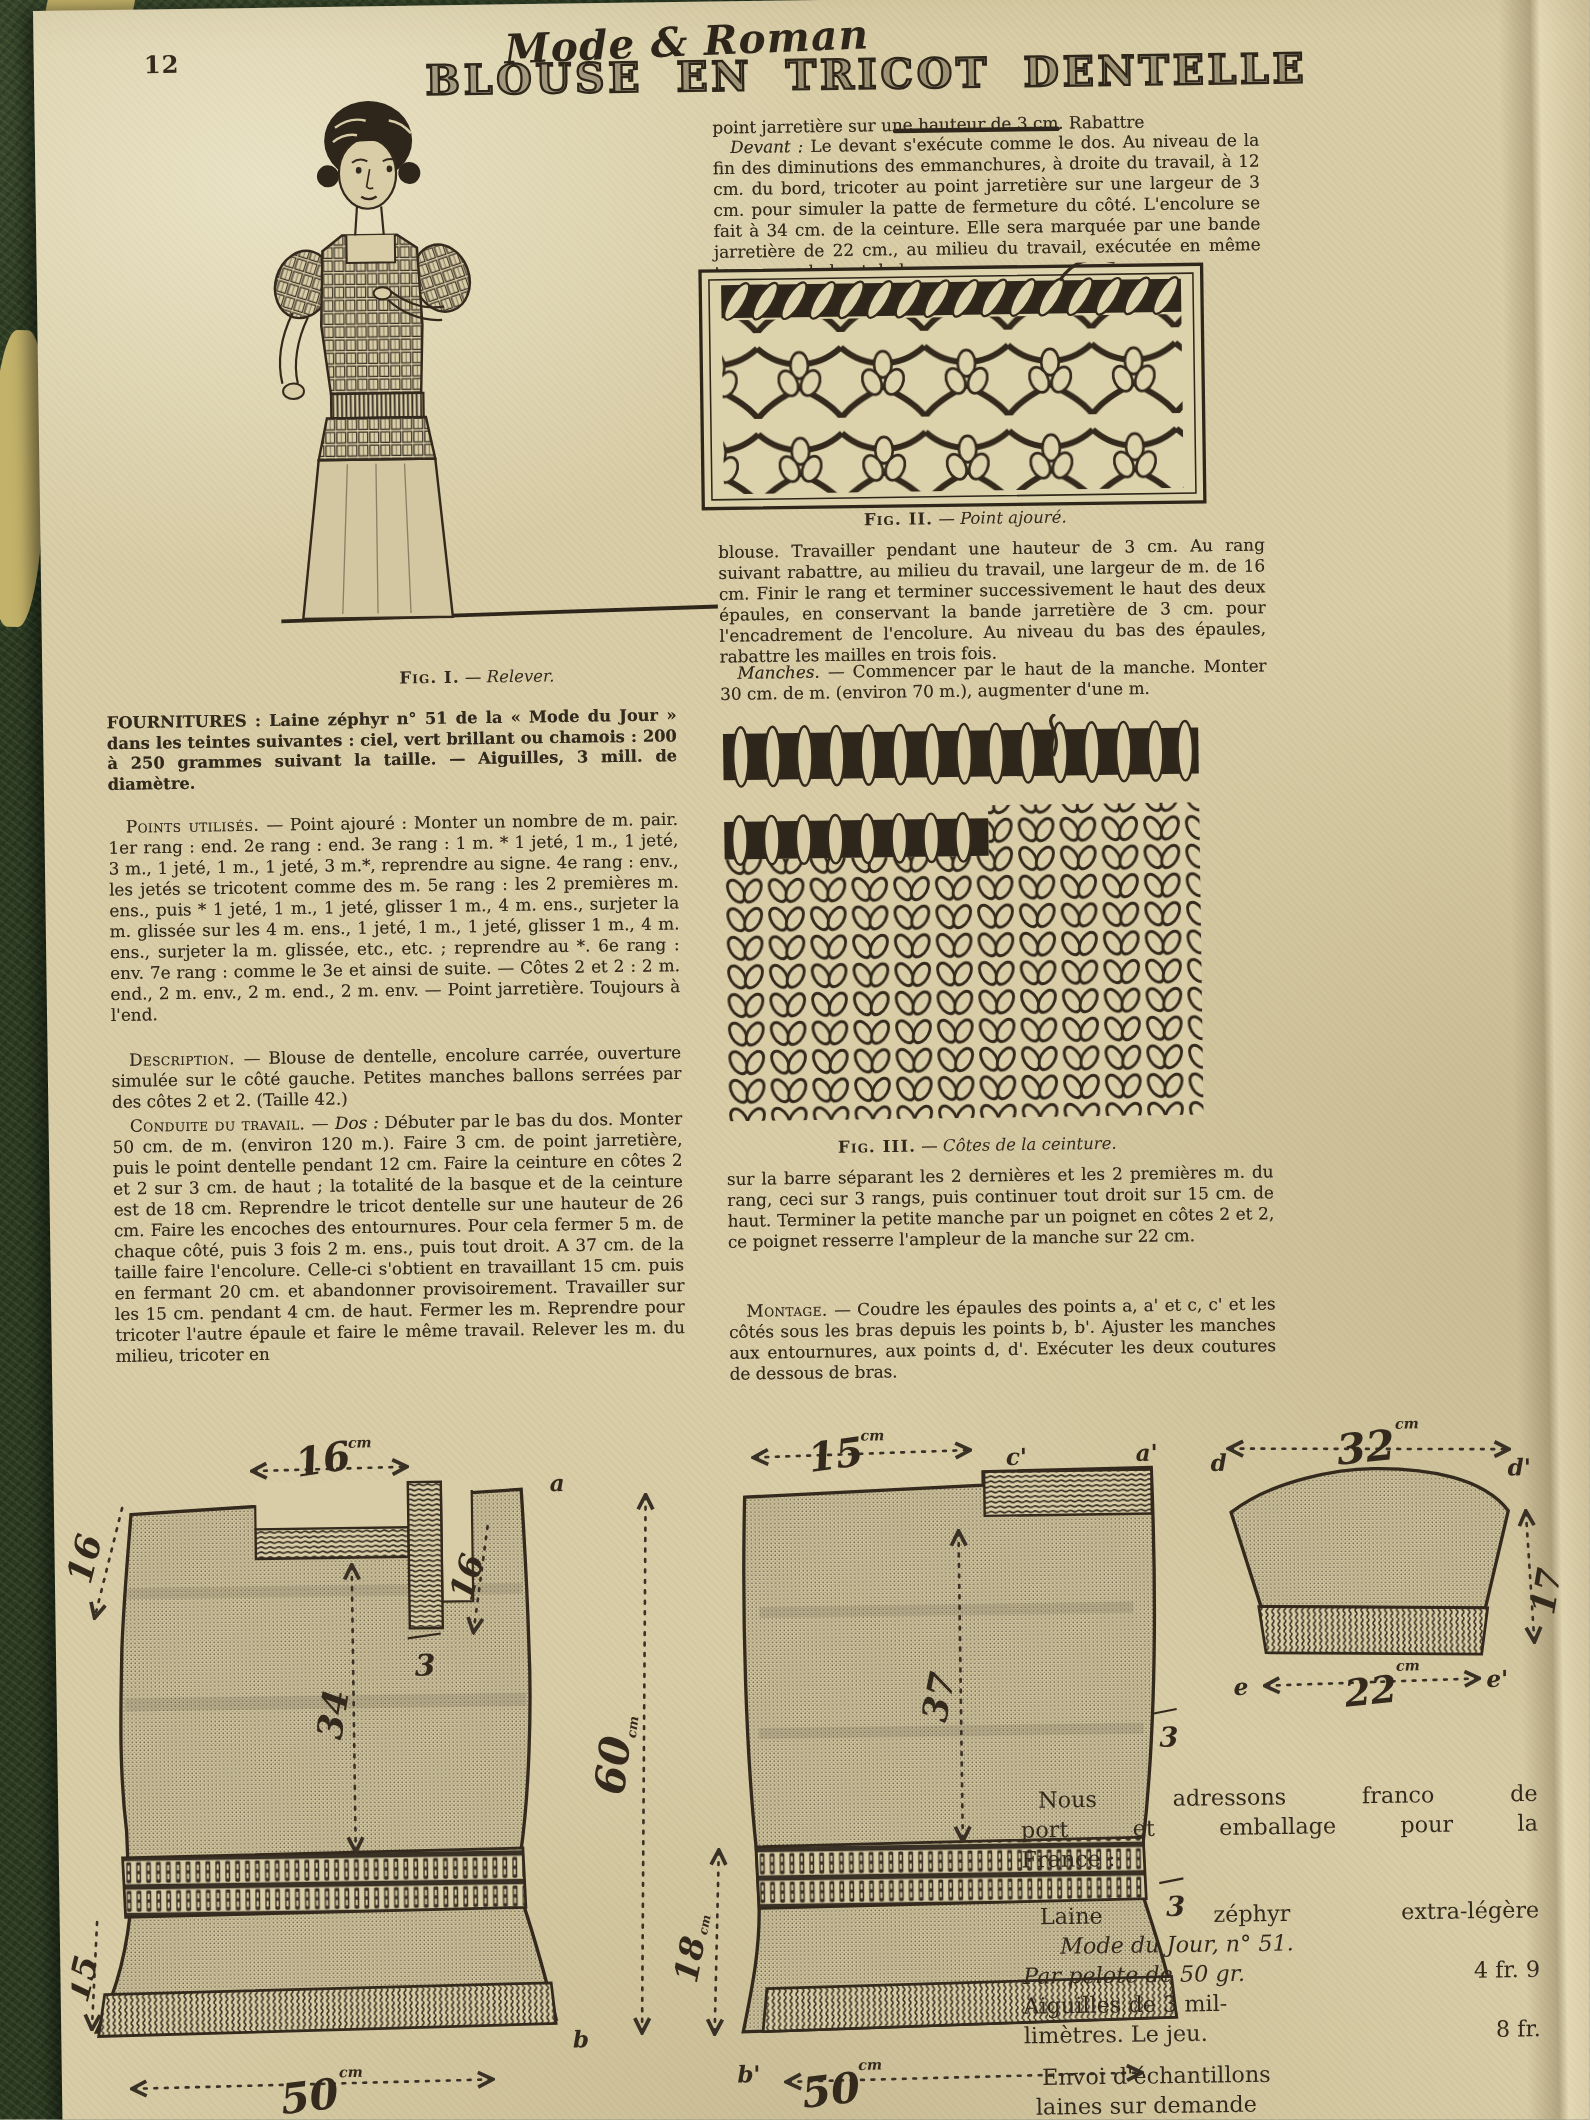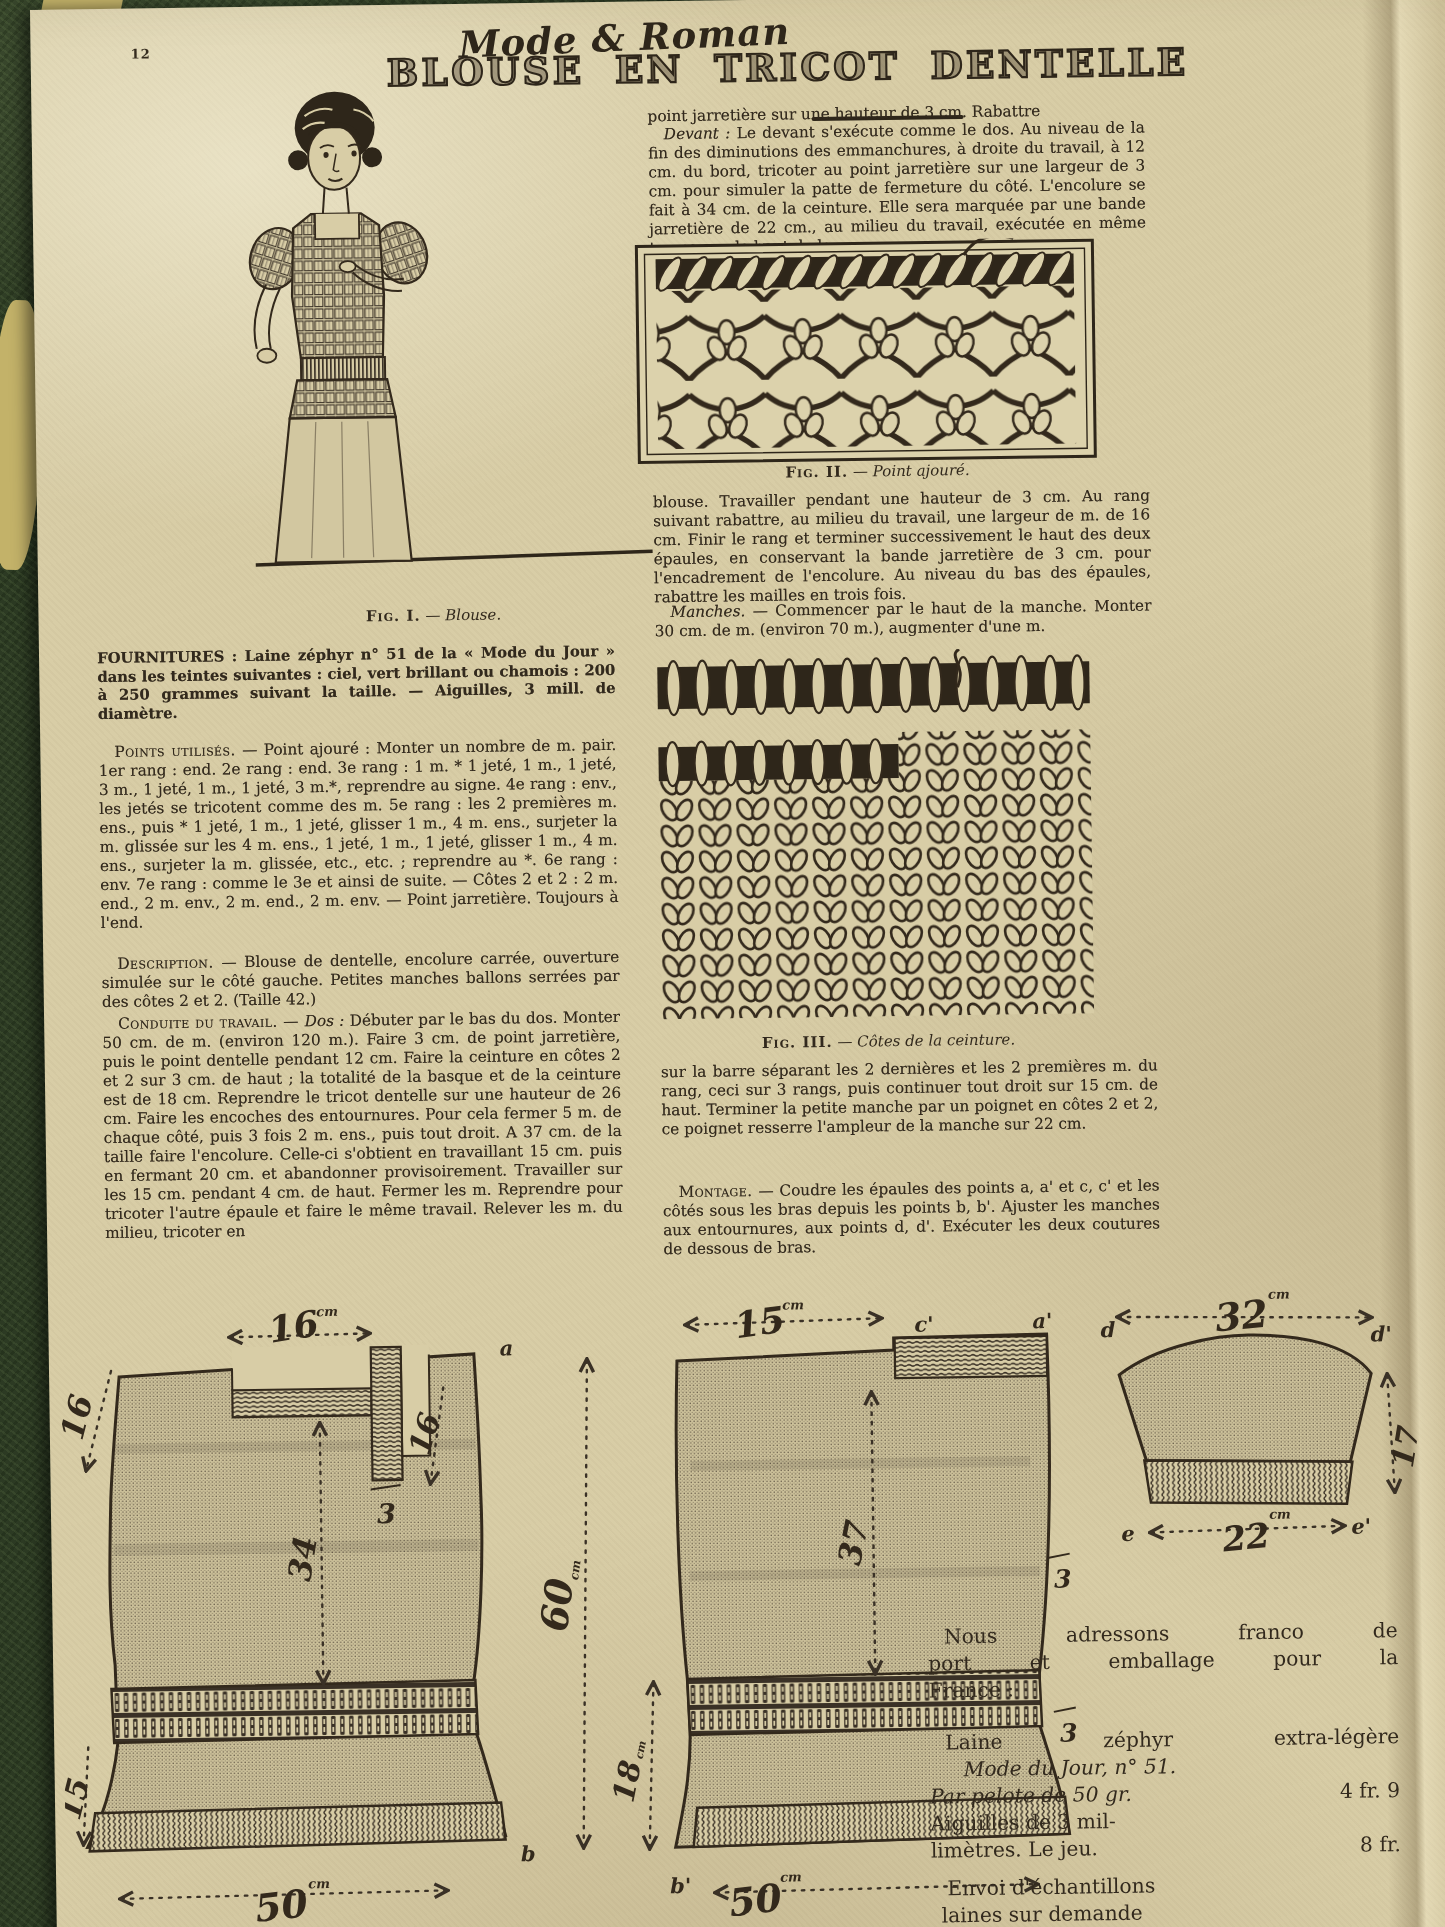--- a/index.html
+++ b/index.html
@@ -16,21 +16,21 @@
     background-color:#d8cda6;
     background-image:
       linear-gradient(90deg, rgba(0,0,0,0) 88.8%, rgba(92,74,44,.30) 90.7%, rgba(255,246,216,.30) 91.3%, rgba(120,96,58,.10) 94%, rgba(0,0,0,0) 98%),
       radial-gradient(900px 600px at 14% 8%, rgba(255,252,235,.45), rgba(255,252,235,0) 60%),
       radial-gradient(1200px 900px at 100% 55%, rgba(124,100,62,.20), transparent 65%),
       radial-gradient(1000px 700px at 45% 100%, rgba(124,100,62,.16), transparent 70%),
       repeating-linear-gradient(47deg, rgba(120,100,70,.045) 0 2px, transparent 2px 5px);
     transform:rotate(-0.8deg);transform-origin:top left;
     box-shadow:-8px 0 16px rgba(0,0,0,.5), inset -50px 0 70px -40px rgba(80,60,30,.35);
     color:#342b1e;}
-  .pageno{font-size:13px;font-weight:bold;letter-spacing:1px;}
+  .pageno{font-size:22px;font-weight:bold;letter-spacing:1px;}
   .masthead{font-size:37px;font-weight:bold;font-style:italic;white-space:nowrap;
     transform:rotate(-1.6deg);letter-spacing:1px;color:#2e261a;}
   .title{font-size:37px;font-weight:bold;letter-spacing:3.5px;word-spacing:14px;white-space:nowrap;
     color:rgba(72,60,44,.40);-webkit-text-stroke:2.1px #2e261a;}
   .rule{background:#2e261a;border-radius:2px;}
   .para{position:absolute;width:518px;text-align:justify;font-size:15.3px;line-height:19px;
     color:#32291d;text-shadow:0 0 .5px rgba(52,43,30,.55);}
   .ind{text-indent:16px;}
   .rcol{width:497px;}
   .lead{font-variant:small-caps;letter-spacing:.4px;}
@@ -103,21 +103,21 @@
       <ellipse cx="344" cy="271" rx="8" ry="5.5" fill="#d8cda6" stroke="#33291c" stroke-width="1.8"></ellipse>
       <path d="M262,288 C252,308 247,330 252,352 M276,292 C266,312 262,334 266,352" stroke="#33291c" stroke-width="2" fill="none"></path>
       <ellipse cx="262" cy="359" rx="9.5" ry="7" fill="#d8cda6" stroke="#33291c" stroke-width="1.8"></ellipse>
 
       <rect x="296" y="362" width="84" height="22" fill="url(#prib2)" stroke="#33291c" stroke-width="2"></rect>
       <polygon points="292,384 382,384 390,422 284,422" fill="url(#pcheck)" stroke="#33291c" stroke-width="2.2"></polygon>
     </svg>
     <div class="figcap" style="left:260px;top:602px;width:270px;">
       <span class="figlab">Fig. I.</span>
       <span>—</span>
-      <span class="figit">Blouse.</span>
+      <span class="figit">Relever.</span>
     </div>
 
     <div class="para boldp" style="left:58px;top:640px;"><span>FOURNITURES : </span><span>Laine zéphyr n° 51 de la « Mode du Jour » dans les teintes suivantes : ciel, vert brillant ou chamois : 200 à 250 grammes suivant la taille. — Aiguilles, 3 mill. de diamètre.</span></div>
     <div class="para ind" style="left:58px;top:734px;"><span class="lead">Points utilisés. </span><span>— Point ajouré : Monter un nombre de m. pair. 1er rang : end. 2e rang : end. 3e rang : 1 m. * 1 jeté, 1 m., 1 jeté, 3 m., 1 jeté, 1 m., 1 jeté, 3 m.*, reprendre au signe. 4e rang : env., les jetés se tricotent comme des m. 5e rang : les 2 premières m. ens., puis * 1 jeté, 1 m., 1 jeté, glisser 1 m., 4 m. ens., surjeter la m. glissée sur les 4 m. ens., 1 jeté, 1 m., 1 jeté, glisser 1 m., 4 m. ens., surjeter la m. glissée, etc., etc. ; reprendre au *. 6e rang : env. 7e rang : comme le 3e et ainsi de suite. — Côtes 2 et 2 : 2 m. end., 2 m. env., 2 m. end., 2 m. env. — Point jarretière. Toujours à l'end.</span></div>
     <div class="para ind" style="left:58px;top:946px;"><span class="lead">Description. </span><span>— Blouse de dentelle, encolure carrée, ouverture simulée sur le côté gauche. Petites manches ballons serrées par des côtes 2 et 2. (Taille 42.)</span></div>
     <div class="para ind" style="left:58px;top:1006px;"><span class="lead">Conduite du travail. — </span><span class="ital">Dos : </span><span>Débuter par le bas du dos. Monter 50 cm. de m. (environ 120 m.). Faire 3 cm. de point jarretière, puis le point dentelle pendant 12 cm. Faire la ceinture en côtes 2 et 2 sur 3 cm. de haut ; la totalité de la basque et de la ceinture est de 18 cm. Reprendre le tricot dentelle sur une hauteur de 26 cm. Faire les encoches des entournures. Pour cela fermer 5 m. de chaque côté, puis 3 fois 2 m. ens., puis tout droit. A 37 cm. de la taille faire l'encolure. Celle-ci s'obtient en travaillant 15 cm. puis en fermant 20 cm. et abandonner provisoirement. Travailler sur les 15 cm. pendant 4 cm. de haut. Fermer les m. Reprendre pour tricoter l'autre épaule et faire le même travail. Relever les m. du milieu, tricoter en</span></div>
 
     <div class="para rcol" style="left:616px;top:106px;"><span>point jarretière sur une hauteur de 3 cm. Rabattre</span></div>
     <div class="para rcol ind" style="left:616px;top:124px;"><span class="ital">Devant : </span><span>Le devant s'exécute comme le dos. Au niveau de la fin des diminutions des emmanchures, à droite du travail, à 12 cm. du bord, tricoter au point jarretière sur une largeur de 3 cm. pour simuler la patte de fermeture du côté. L'encolure se fait à 34 cm. de la ceinture. Elle sera marquée par une bande jarretière de 22 cm., au milieu du travail, exécutée en même temps que le haut de la</span></div>
 

